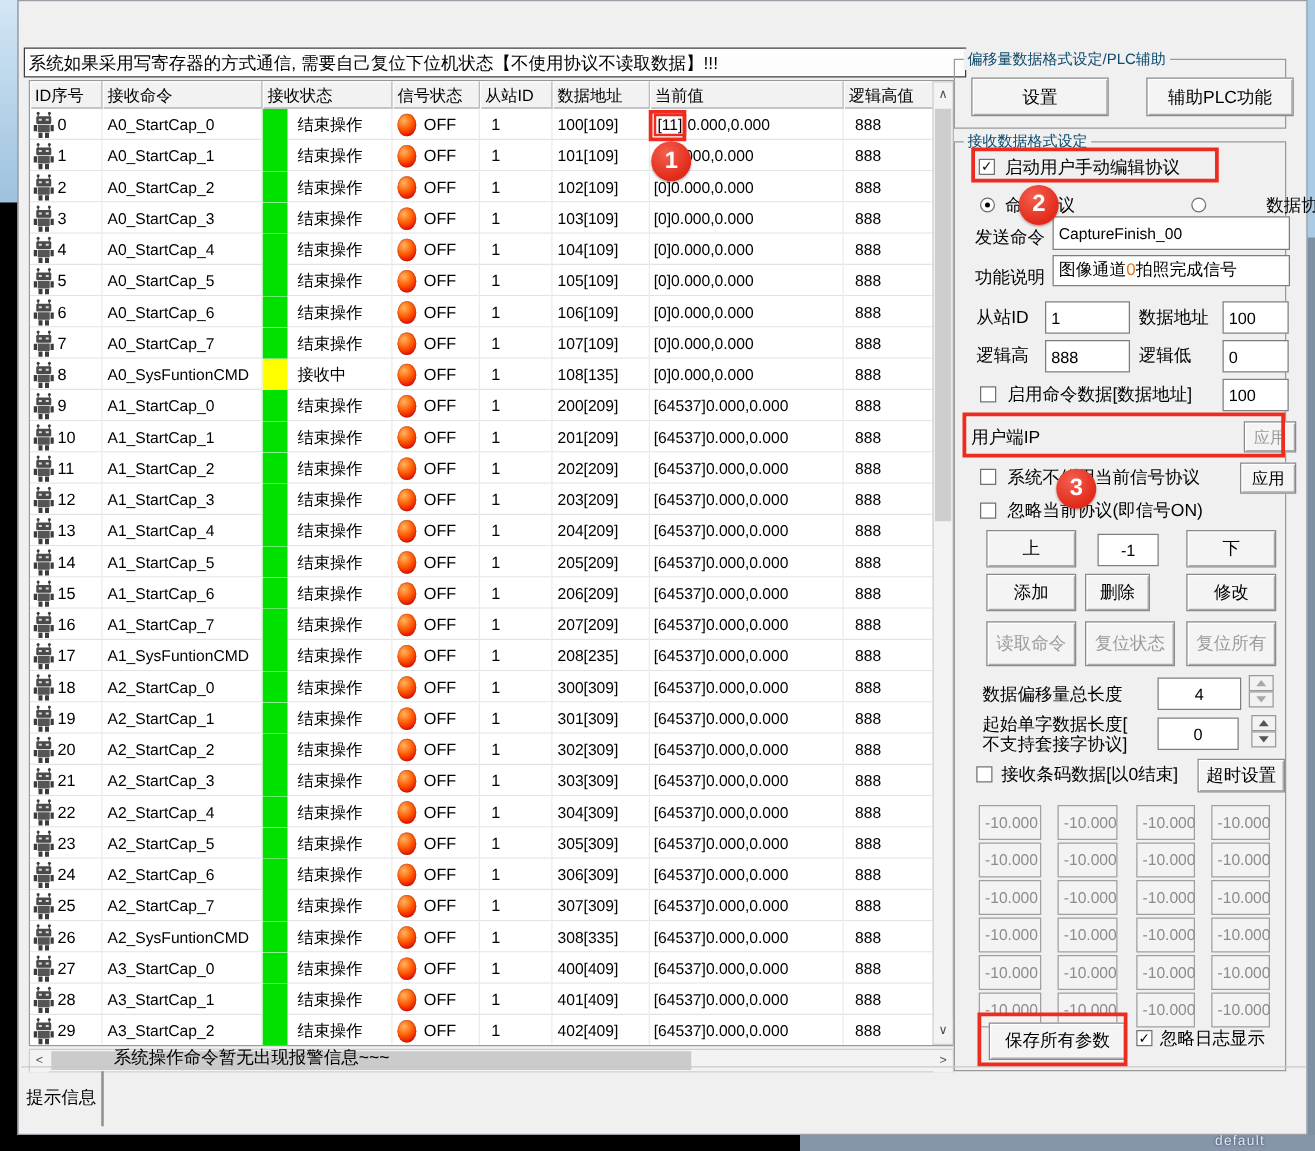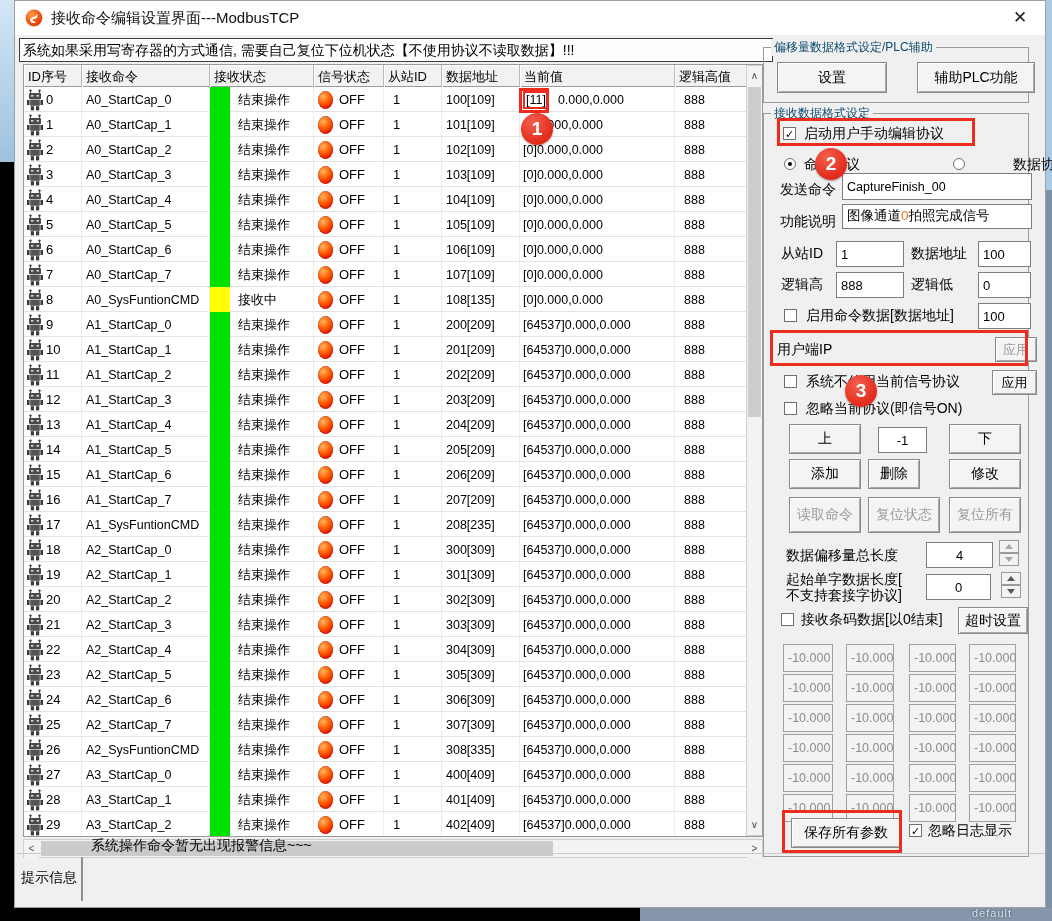--- a/index.html
+++ b/index.html
@@ -48,21 +48,21 @@
   .c-sig  { width:70px;  padding-left:4px; }
   .c-sta  { width:58px;  padding-left:9px; }
   .c-addr { width:78px;  padding-left:4px; font-size:12.5px; }
   .c-val  { width:155px; padding-left:3px; font-size:12.5px; }
   .c-hi   { width:72px;  padding-left:9px; font-size:12.5px; }
   .robot { margin-right:2px; flex:0 0 auto; }
   .sq { display:block; width:20px; height:25px; flex:0 0 auto; margin-right:8px; }
   .led { display:block; width:15px; height:18px; border-radius:50%; margin-right:6px; flex:0 0 auto;
          background:radial-gradient(circle at 35% 30%, #ffb45e 0%, #ff5a00 45%, #e81800 75%, #b80e00 100%);
          box-shadow:inset 0 0 1px #7d0800; }
-  .valhl { border:2px solid #ee2b1f; padding:0 1px; margin-right:9px; }
+  .valhl { border:2px solid #ee2b1f; padding:0 1px; margin-right:1px; }
 
   
   .vscroll { position:absolute; left:731px; top:63px; width:17px; height:773px;
              background:#f3f3f3; border:1px solid #cfcfcf; }
   .vthumb { position:absolute; left:1px; top:21px; width:13px; height:330px; background:#cdcdcd; }
   .sbtn { position:absolute; font-size:10px; color:#4d4d4d; width:15px; height:18px;
           text-align:center; line-height:17px; background:#f3f3f3; }
   .hscroll { position:absolute; left:8px; top:838px; width:740px; height:19px;
              background:#f3f3f3; border:1px solid #cfcfcf; }
   .hthumb { position:absolute; left:17px; top:1px; width:512px; height:15px; background:#cbcbcb; }
@@ -117,35 +117,20 @@
 <body>
 
 <div class="desk-left"></div>
 <div class="desk-right"></div>
 <div class="desk-right-top"></div>
 <div class="desk-bottom"></div>
 <div class="desk-label">default</div>
 
 <div class="win">
 
-  <div class="titlebar">
-    <svg class="app-icon" viewBox="0 0 18 18">
-      <defs>
-          <radialGradient id="og" cx="35%" cy="30%" r="80%">
-        <stop offset="0%" stop-color="#ff9c4a"></stop>
-            <stop offset="55%" stop-color="#ef5a12"></stop>
-            <stop offset="100%" stop-color="#d93c00"></stop>
-      </radialGradient>
-        </defs>
-      <circle cx="9" cy="9" r="8.4" fill="url(#og)"></circle>
-      <path d="M5.2 11.5 C4.6 7.2 12.4 8.6 11.6 4.4 C14.8 8.2 9.6 10.2 9 9.6 C7.6 9.2 6.4 12.6 11.2 13.2 C7.4 15.2 5.6 13.4 5.2 11.5 Z" fill="#fff"></path>
-    </svg>
-    <span class="title-text">接收命令编辑设置界面---ModbusTCP</span>
-    <span class="close-btn">✕</span>
-  </div>
 
   <div class="warnbox">系统如果采用写寄存器的方式通信, 需要自己复位下位机状态【不使用协议不读取数据】!!!</div>
 
   <div class="tablewrap">
     <div class="thead" id="thead">
         <div class="hcell" style="width: 58px;">ID序号</div>
         <div class="hcell" style="width: 128px;">接收命令</div>
         <div class="hcell" style="width: 104px;">接收状态</div>
         <div class="hcell" style="width: 70px;">信号状态</div>
         <div class="hcell" style="width: 58px;">从站ID</div>

